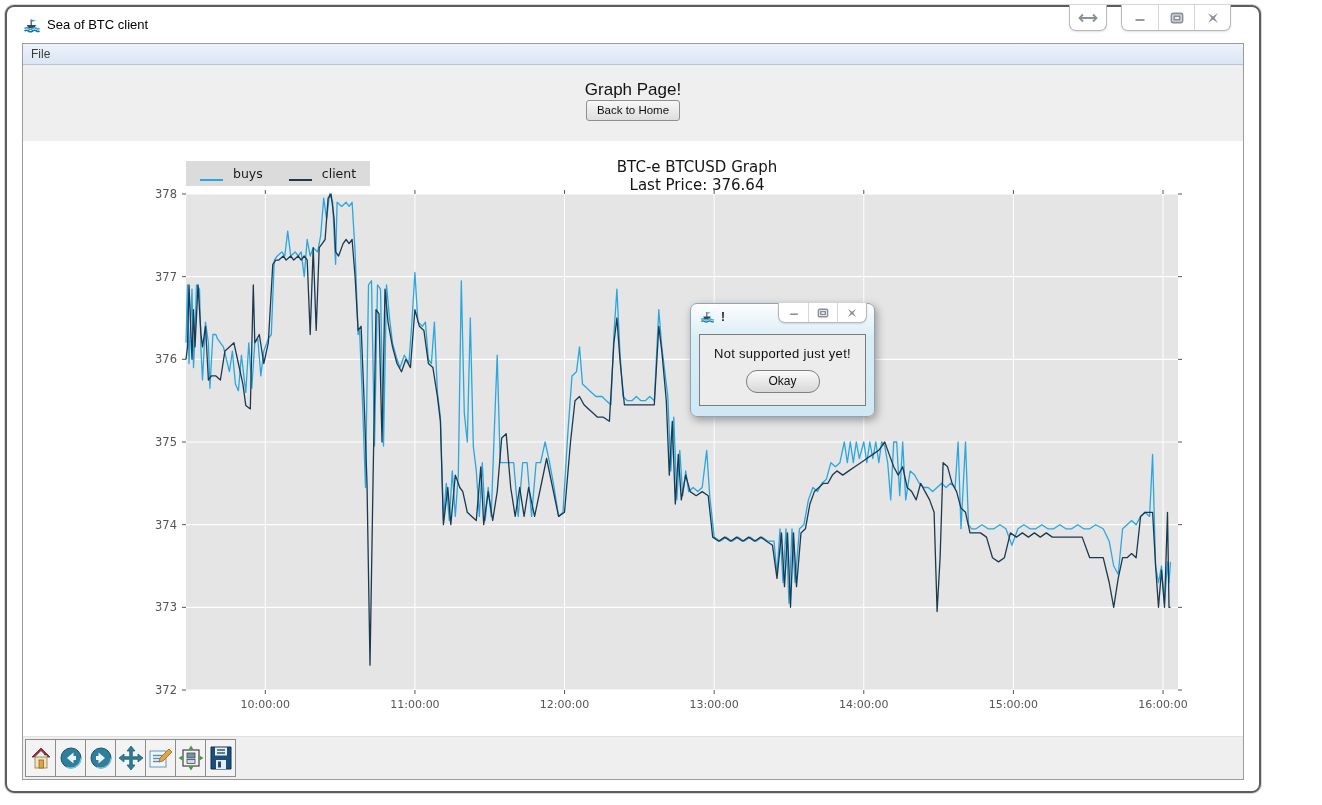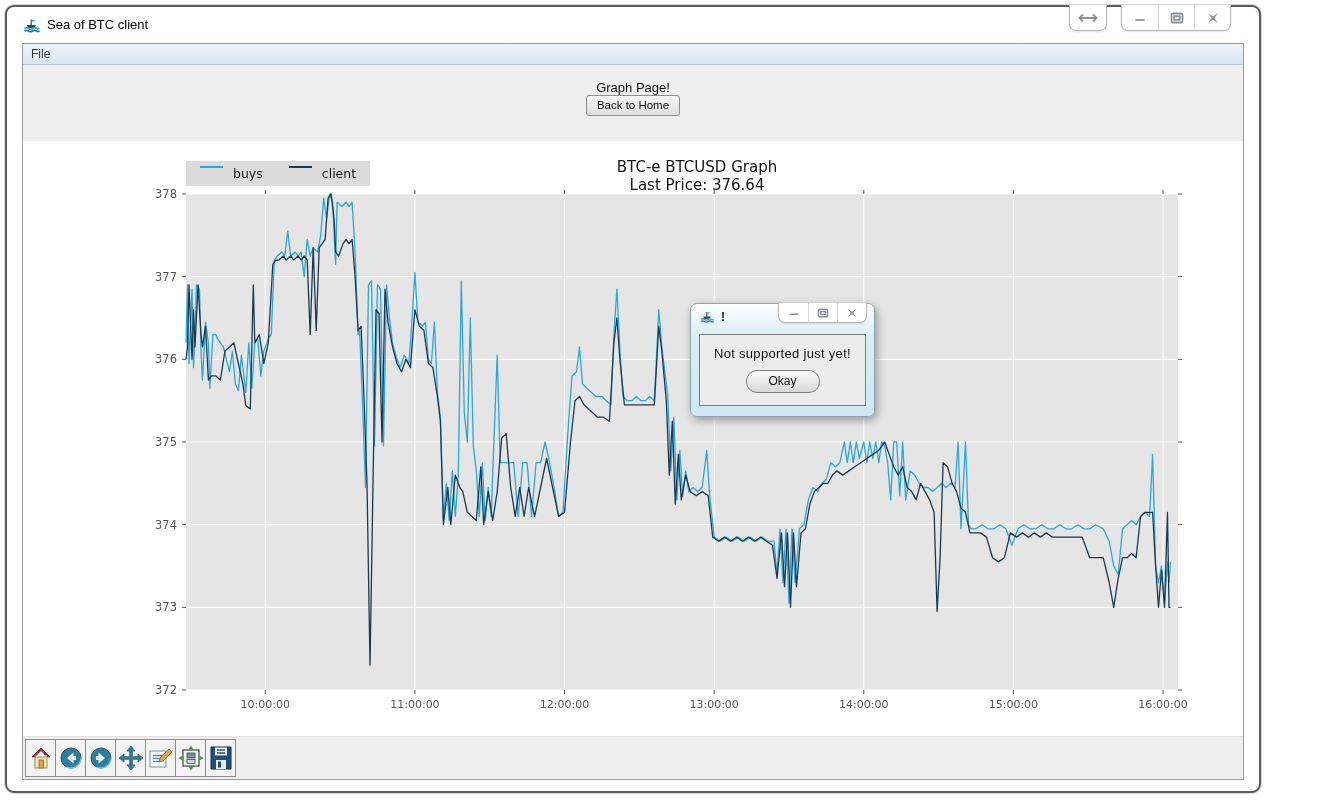--- a/index.html
+++ b/index.html
@@ -16,32 +16,32 @@
   .ctrl-btn { width:36px; height:100%; display:flex; align-items:center; justify-content:center; cursor:pointer; }
   .ctrl-btn + .ctrl-btn { border-left:1px solid #d6d6d6; }
   .ctrl-glyph { stroke:#8a909a; fill:none; stroke-width:1.8; }
   
   .app-frame { position:absolute; left:15px; right:15px; top:36px; bottom:11px;
                border:1px solid #9b9b9b; background:#1d4ed8; }
   .menubar { position:absolute; left:0; top:0; right:0; height:21px;
              background:linear-gradient(#eef3fb,#dbe5f4); border-bottom:1px solid #b9c4d8; }
   .menu-item { display:inline-block; padding:3px 8px 0 8px; font-size:12px; color:#3a3a3a; cursor:pointer; }
   .header-band { position:absolute; left:0; top:21px; right:0; height:76px; background:#efefef; text-align:center; }
-  .page-heading { padding-top:15px; font-size:13px; color:#111; }
+  .page-heading { padding-top:15px; font-size:17px; color:#111; }
   .back-btn { display:inline-block; padding:3px 10px 4px 10px; font-size:11.5px; color:#111;
               background:linear-gradient(#f7f7f7,#dedede); border:1px solid #8f8f8f; border-radius:3px; cursor:pointer; }
   .figure { position:absolute; left:0; top:97px; right:0; bottom:43px; background:#ffffff; }
   
   #chart-svg { position:absolute; left:0; top:0; z-index:2; }
   .chart-titles { position:absolute; left:424px; top:17px; width:500px; text-align:center; z-index:3;
                   font-family:"DejaVu Sans",sans-serif; color:#141414; }
   .chart-title-line { font-size:15px; line-height:18px; }
   .legend { position:absolute; left:163px; top:20px; height:25px; padding:0 14px; background:#dbdbdb;
             display:flex; align-items:center; gap:26px; z-index:3; }
-  .legend-item { display:flex; align-items:flex-start; gap:10px; }
+  .legend-item { display:flex; align-items:flex-end; gap:10px; }
   .legend-swatch { width:23px; height:2px; }
   .legend-label { font-family:"DejaVu Sans",sans-serif; font-size:12.5px; color:#1a1a1a; }
   
   .mpl-toolbar { position:absolute; left:0; right:0; bottom:0; height:43px; background:#efefef;
                  border-top:1px solid #e2e2e2; display:flex; align-items:flex-start; padding:2px 0 0 2px; }
   .tool-btn { width:31px; height:38px; background:#f3f3f3; border:1px solid #8d8d8d; margin-right:0px;
               display:flex; align-items:center; justify-content:center; cursor:pointer; }
   .tool-btn + .tool-btn { margin-left:-1px; }
   
   .dialog { position:absolute; left:683px; top:296px; width:185px; height:114px; z-index:20;

